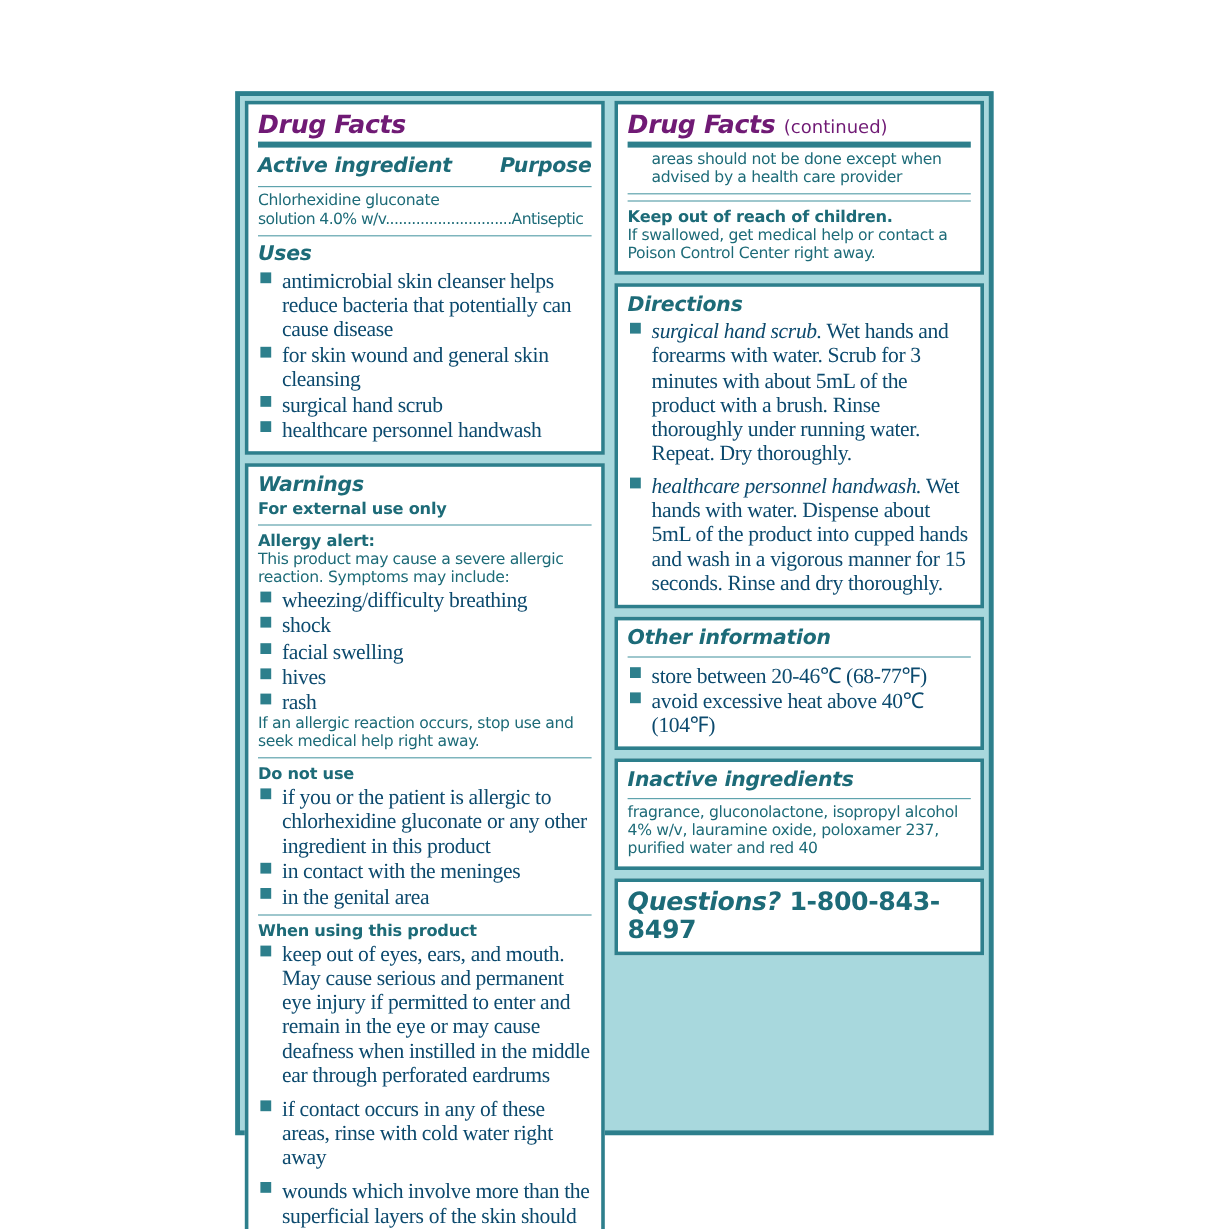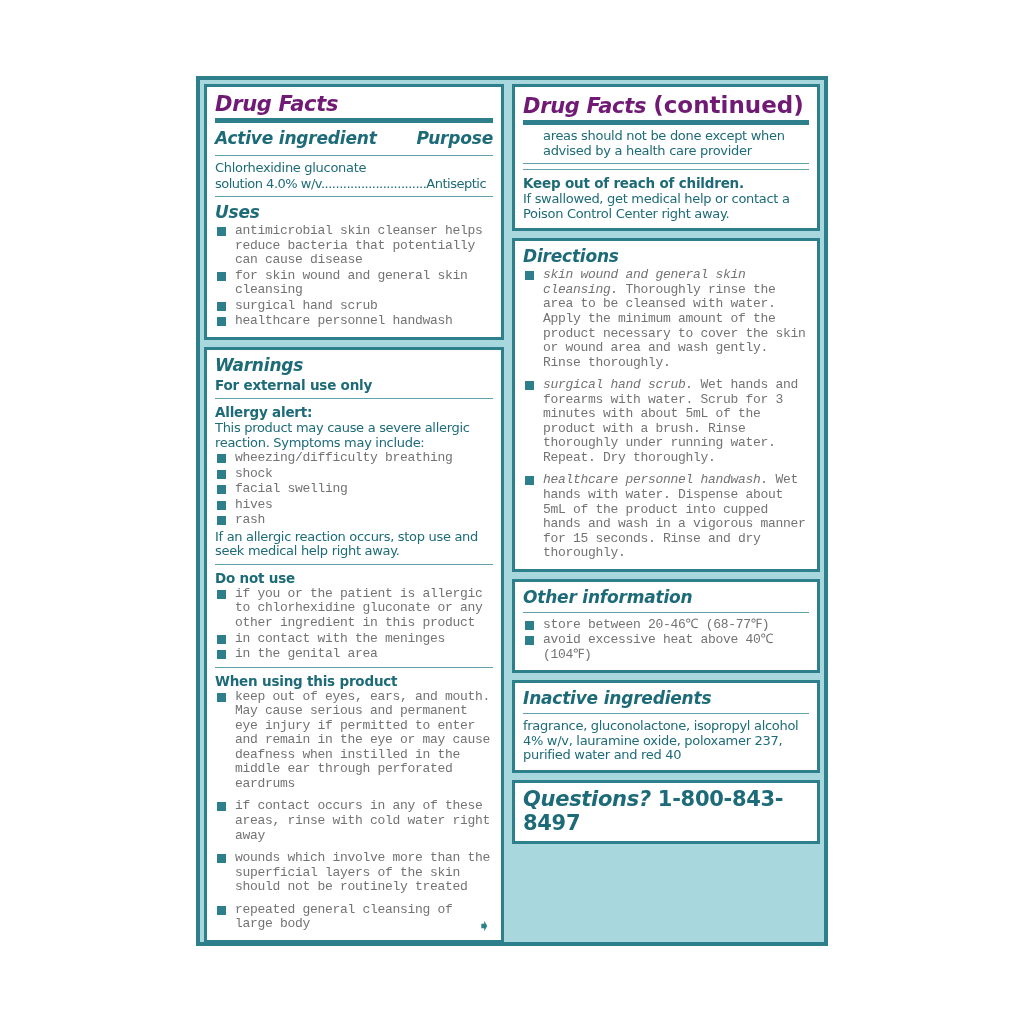--- a/index.html
+++ b/index.html
@@ -66,22 +66,22 @@
     font-style: italic;
     font-weight: bold;
     font-size: 21px;
     line-height: 1.05;
     letter-spacing: -0.3px;
     color: #701a75;
     margin: 2px 0 3px 0;
   }
   .dftitle .cont {
     font-style: normal;
-    font-weight: bold;
-    font-size: 23px;
+    font-weight: normal;
+    font-size: 15px;
     letter-spacing: 0;
   }
   .rule-thick {
     height: 5px;
     background: #2d7f8c;
     margin: 2px 0 4px 0;
   }
   .rule-thin {
     height: 1px;
     background: #5fa3ad;
@@ -119,25 +119,25 @@
   }
   ul.bul {
     list-style: none;
     margin: 1px 0 2px 0;
     padding: 0;
   }
   ul.bul > li {
     position: relative;
     padding-left: 20px;
     margin-bottom: 1px;
-    font-family: Liberation Mono, monospace;
-    font-size: 13px;
+    font-family: Liberation Serif, serif;
+    font-size: 18px;
     line-height: 1.12;
     letter-spacing: -0.3px;
-    color: #737373;
+    color: #0c4a6e;
   }
   ul.bul > li::before {
     content: "";
     position: absolute;
     left: 2px;
     top: 3px;
     width: 9px;
     height: 9px;
     background: #2d7f8c;
   }
@@ -258,23 +258,20 @@
 
         <div class="rule-thin"></div>
 
         <div class="sub-head">Keep out of reach of children.</div>
         <div class="txt">If swallowed, get medical help or contact a Poison Control Center right away.</div>
       </div>
 
       <div class="box">
         <div class="sec-head">Directions</div>
         <ul class="bul">
-          <li class="spaced">
-            <span class="lead">skin wound and general skin cleansing.</span><span> Thoroughly rinse the area to be cleansed with water. Apply the minimum amount of the product necessary to cover the skin or wound area and  wash gently. Rinse thoroughly.</span>
-          </li>
           <li class="spaced">
             <span class="lead">surgical hand scrub.</span><span> Wet hands and forearms with water. Scrub for 3 minutes with about 5mL of the product with a brush. Rinse thoroughly under running water. Repeat. Dry thoroughly.</span>
           </li>
           <li>
             <span class="lead">healthcare personnel handwash.</span><span> Wet hands with water. Dispense about 5mL of the product into cupped hands and wash in a vigorous manner for 15 seconds. Rinse and dry thoroughly.</span>
           </li>
         </ul>
       </div>
 
       <div class="box">

